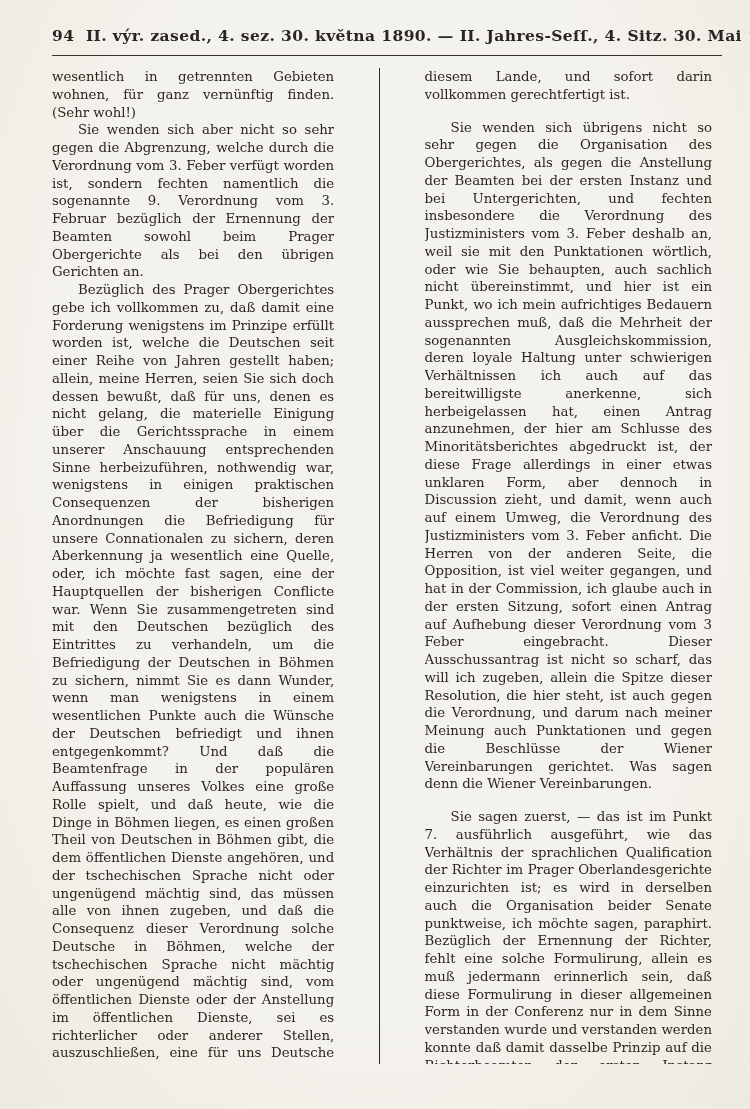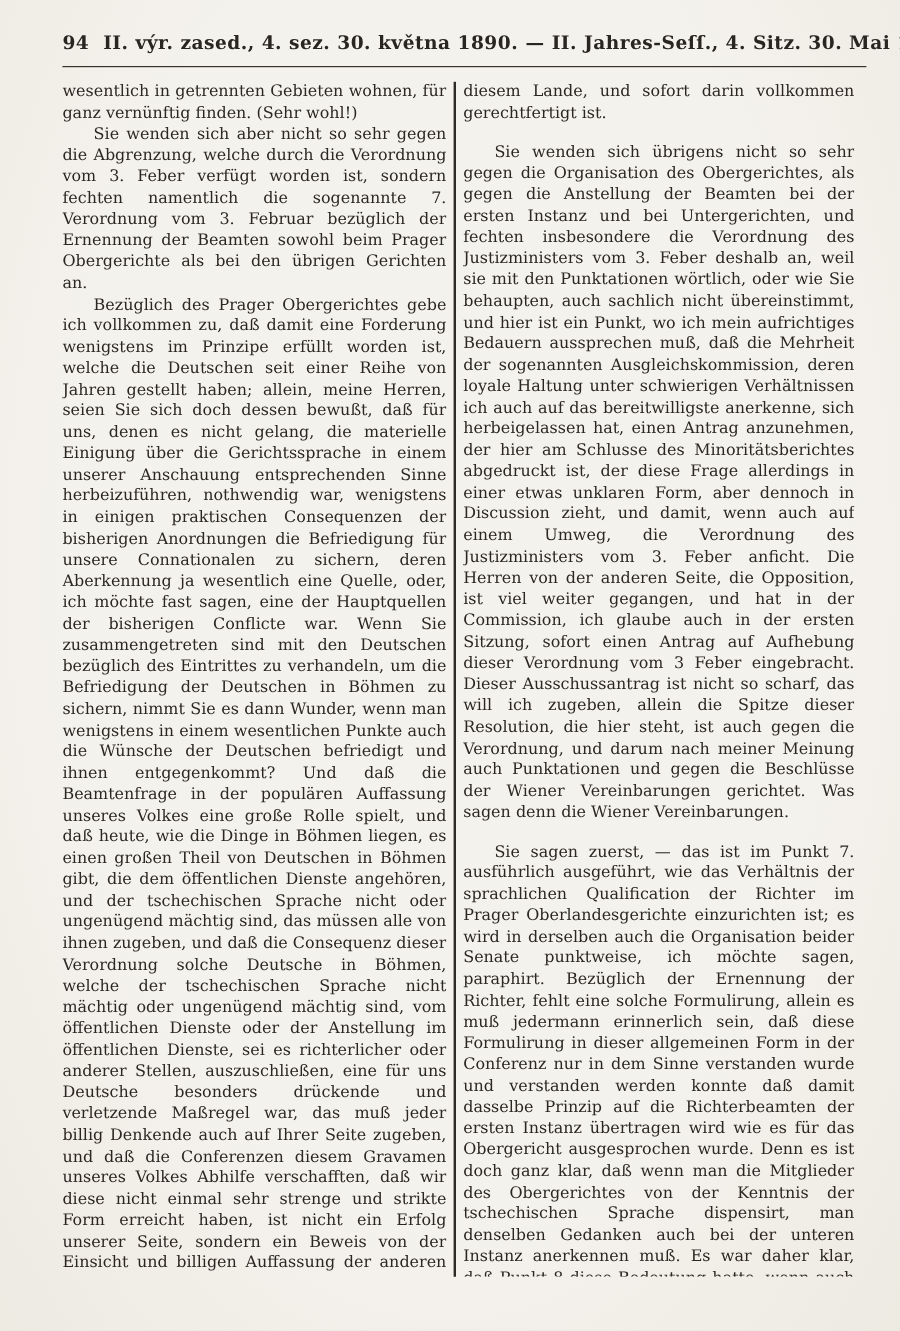--- a/index.html
+++ b/index.html
@@ -45,20 +45,21 @@
     border-top: 1.6px solid #37322b;
   }
   .columns {
     position: absolute;
     left: 52px;
     top: 68px;
     width: 660px;
     height: 996px;
     display: flex;
     overflow: hidden;
+    gap: 39px;
   }
   .col {
     height: 100%;
     overflow: hidden;
     text-align: justify;
     font-size: 13.3px;
     line-height: 17.75px;
     color: #2b2620;
   }
   .col-left  { width: 320px; }
@@ -93,21 +94,21 @@
     <span class="hsep">—</span>
     <span>II. Jahres-Seſſ., 4. Sitz. 30. Mai 1890.</span>
   </div>
 
   <div class="header-rule"></div>
 
   <div class="columns">
 
     <div class="col col-left">
       <p>wesentlich in getrennten Gebieten wohnen, für ganz vernünftig finden. (Sehr wohl!)</p>
-      <p class="indent">Sie wenden sich aber nicht so sehr gegen die Abgrenzung, welche durch die Verordnung vom 3. Feber verfügt worden ist, sondern fechten namentlich die sogenannte 7. Verordnung vom 3. Februar bezüglich der Ernennung der Beamten sowohl beim Prager Obergerichte als bei den übrigen Gerichten an.</p>
+      <p class="indent">Sie wenden sich aber nicht so sehr gegen die Abgrenzung, welche durch die Verordnung vom 3. Feber verfügt worden ist, sondern fechten namentlich die sogenannte 9. Verordnung vom 3. Februar bezüglich der Ernennung der Beamten sowohl beim Prager Obergerichte als bei den übrigen Gerichten an.</p>
       <p class="indent">Bezüglich des Prager Obergerichtes gebe ich vollkommen zu, daß damit eine Forderung wenigstens im Prinzipe erfüllt worden ist, welche die Deutschen seit einer Reihe von Jahren gestellt haben; allein, meine Herren, seien Sie sich doch dessen bewußt, daß für uns, denen es nicht gelang, die materielle Einigung über die Gerichtssprache in einem unserer Anschauung entsprechenden Sinne herbeizuführen, nothwendig war, wenigstens in einigen praktischen Consequenzen der bisherigen Anordnungen die Befriedigung für unsere Connationalen zu sichern, deren Aberkennung ja wesentlich eine Quelle, oder, ich möchte fast sagen, eine der Hauptquellen der bisherigen Conflicte war. Wenn Sie zusammengetreten sind mit den Deutschen bezüglich des Eintrittes zu verhandeln, um die Befriedigung der Deutschen in Böhmen zu sichern, nimmt Sie es dann Wunder, wenn man wenigstens in einem wesentlichen Punkte auch die Wünsche der Deutschen befriedigt und ihnen entgegenkommt? Und daß die Beamtenfrage in der populären Auffassung unseres Volkes eine große Rolle spielt, und daß heute, wie die Dinge in Böhmen liegen, es einen großen Theil von Deutschen in Böhmen gibt, die dem öffentlichen Dienste angehören, und der tschechischen Sprache nicht oder ungenügend mächtig sind, das müssen alle von ihnen zugeben, und daß die Consequenz dieser Verordnung solche Deutsche in Böhmen, welche der tschechischen Sprache nicht mächtig oder ungenügend mächtig sind, vom öffentlichen Dienste oder der Anstellung im öffentlichen Dienste, sei es richterlicher oder anderer Stellen, auszuschließen, eine für uns Deutsche besonders drückende und verletzende Maßregel war, das muß jeder billig Denkende auch auf Ihrer Seite zugeben, und daß die Conferenzen diesem Gravamen unseres Volkes Abhilfe verschafften, daß wir diese nicht einmal sehr strenge und strikte Form erreicht haben, ist nicht ein Erfolg unserer Seite, sondern ein Beweis von der Einsicht und billigen Auffassung der anderen Vertreter in dieser Conferenz.</p>
 
     </div>
 
     <div class="divider-wrap">
       <div class="column-divider"></div>
     </div>
 
     <div class="col col-right">
       <p>diesem Lande, und sofort darin vollkommen gerechtfertigt ist.</p>

